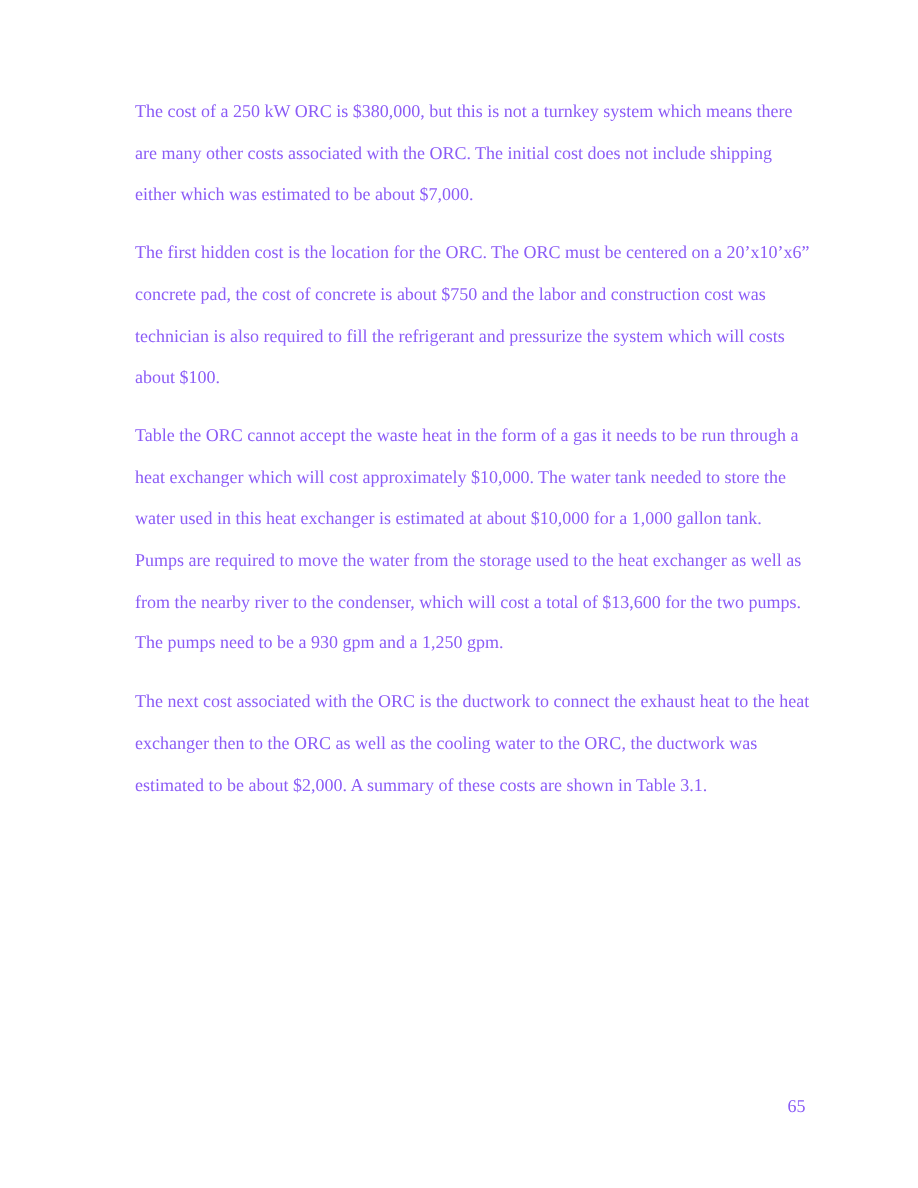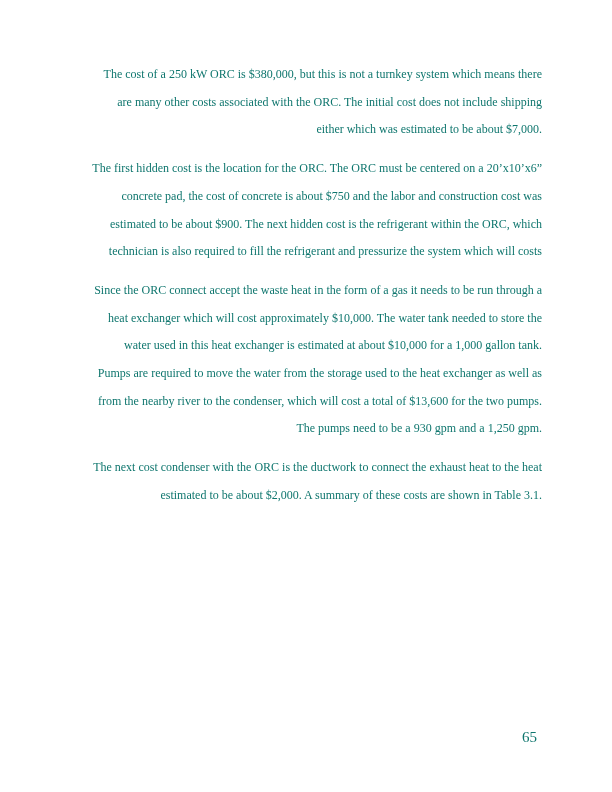--- a/index.html
+++ b/index.html
@@ -6,23 +6,22 @@
     margin: 0;
     padding: 0;
     background: #ffffff;
   }
   .page {
     position: relative;
     width: 612px;
     height: 792px;
     background: #ffffff;
     font-family: "Liberation Serif", serif;
-    color: #0f766e;
+    color: #8b5cf6;
     overflow: hidden;
-    text-align: right;
   }
   .content {
     position: absolute;
     left: 90px;
     top: 61px;
     width: 452px;
   }
   .para {
     margin: 0 0 11px 0;
     padding: 0;
@@ -31,53 +30,54 @@
     display: block;
     font-size: 12px;
     line-height: 27.7px;
     white-space: nowrap;
     letter-spacing: 0;
   }
   .page-number {
     position: absolute;
     top: 730px;
     right: 75px;
-    font-size: 15px;
+    font-size: 12px;
     line-height: 14px;
   }
 </style>
 </head>
 <body>
 
 <div class="page">
   <div class="content">
 
     <div class="para">
       <span class="line">The cost of a 250 kW ORC is $380,000, but this is not a turnkey system which means there</span>
       <span class="line">are many other costs associated with the ORC. The initial cost does not include shipping</span>
       <span class="line">either which was estimated to be about $7,000.</span>
     </div>
 
     <div class="para">
       <span class="line">The first hidden cost is the location for the ORC. The ORC must be centered on a 20’x10’x6”</span>
       <span class="line">concrete pad, the cost of concrete is about $750 and the labor and construction cost was</span>
-      <span class="line">estimated to be about $900. The next hidden cost is the refrigerant within the ORC, which</span>
       <span class="line">technician is also required to fill the refrigerant and pressurize the system which will costs</span>
+      <span class="line">about $100.</span>
     </div>
 
     <div class="para">
-      <span class="line">Since the ORC connect accept the waste heat in the form of a gas it needs to be run through a</span>
+      <span class="line">Table the ORC cannot accept the waste heat in the form of a gas it needs to be run through a</span>
       <span class="line">heat exchanger which will cost approximately $10,000. The water tank needed to store the</span>
       <span class="line">water used in this heat exchanger is estimated at about $10,000 for a 1,000 gallon tank.</span>
       <span class="line">Pumps are required to move the water from the storage used to the heat exchanger as well as</span>
       <span class="line">from the nearby river to the condenser, which will cost a total of $13,600 for the two pumps.</span>
       <span class="line">The pumps need to be a 930 gpm and a 1,250 gpm.</span>
     </div>
 
     <div class="para">
-      <span class="line">The next cost condenser with the ORC is the ductwork to connect the exhaust heat to the heat</span>
+      <span class="line">The next cost associated with the ORC is the ductwork to connect the exhaust heat to the heat</span>
+      <span class="line">exchanger then to the ORC as well as the cooling water to the ORC, the ductwork was</span>
       <span class="line">estimated to be about $2,000. A summary of these costs are shown in Table 3.1.</span>
     </div>
 
   </div>
 
   <div class="page-number">65</div>
 </div>
 
 </body></html>

